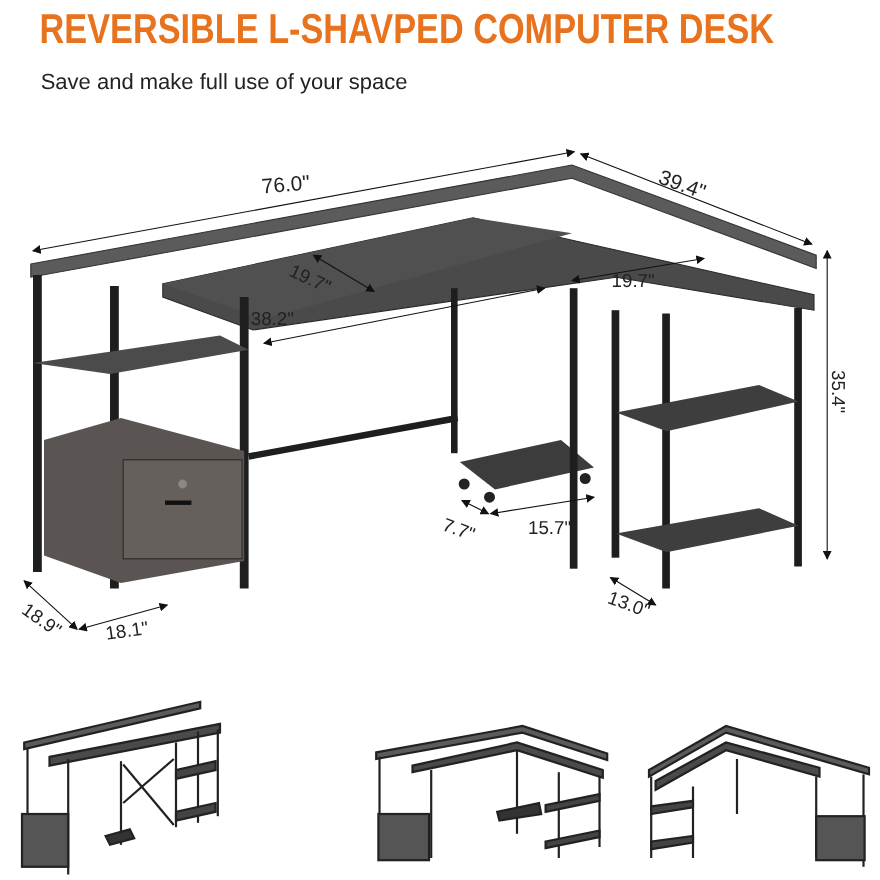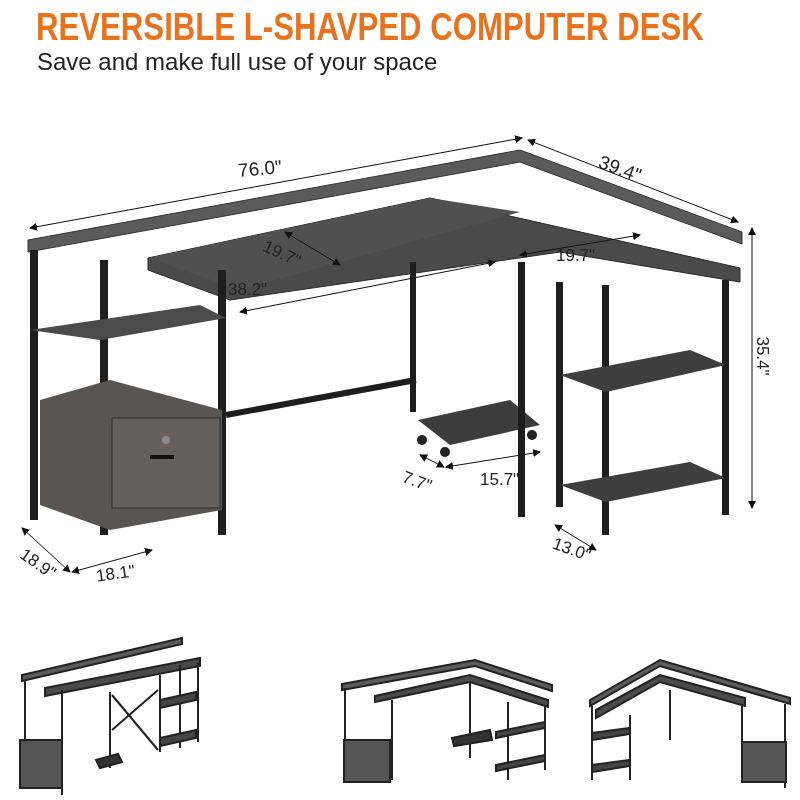--- a/index.html
+++ b/index.html
@@ -1,18 +1,18 @@
 <!DOCTYPE html>
 <html><head>
 <meta charset="utf-8">
 <style>
   html, body { margin:0; padding:0; background:#ffffff; }
   body { width:800px; height:800px; position:relative; overflow:hidden; font-family:"Liberation Sans", sans-serif; }
   .title { position:absolute; left:36px; top:6px; font-family:"Liberation Sans", sans-serif; font-weight:700; font-size:38px; color:#e8731f; letter-spacing:0px; transform:scaleX(0.82); transform-origin:left top; white-space:nowrap; }
-  .subtitle { position:absolute; left:37px; top:48px; font-size:24px; color:#222; white-space:nowrap; }
+  .subtitle { position:absolute; left:37px; top:64px; font-size:20px; color:#222; white-space:nowrap; }
   .main-figure { position:absolute; left:0; top:120px; width:800px; height:480px; }
   .dim { position:absolute; font-size:17px; color:#222; white-space:nowrap; }
   .thumbs { position:absolute; left:0; top:630px; width:800px; height:170px; }
 </style>
 </head>
 <body>
 
 <div class="title">REVERSIBLE L-SHAVPED COMPUTER DESK</div>
 <div class="subtitle">Save and make full use of your space</div>
 

